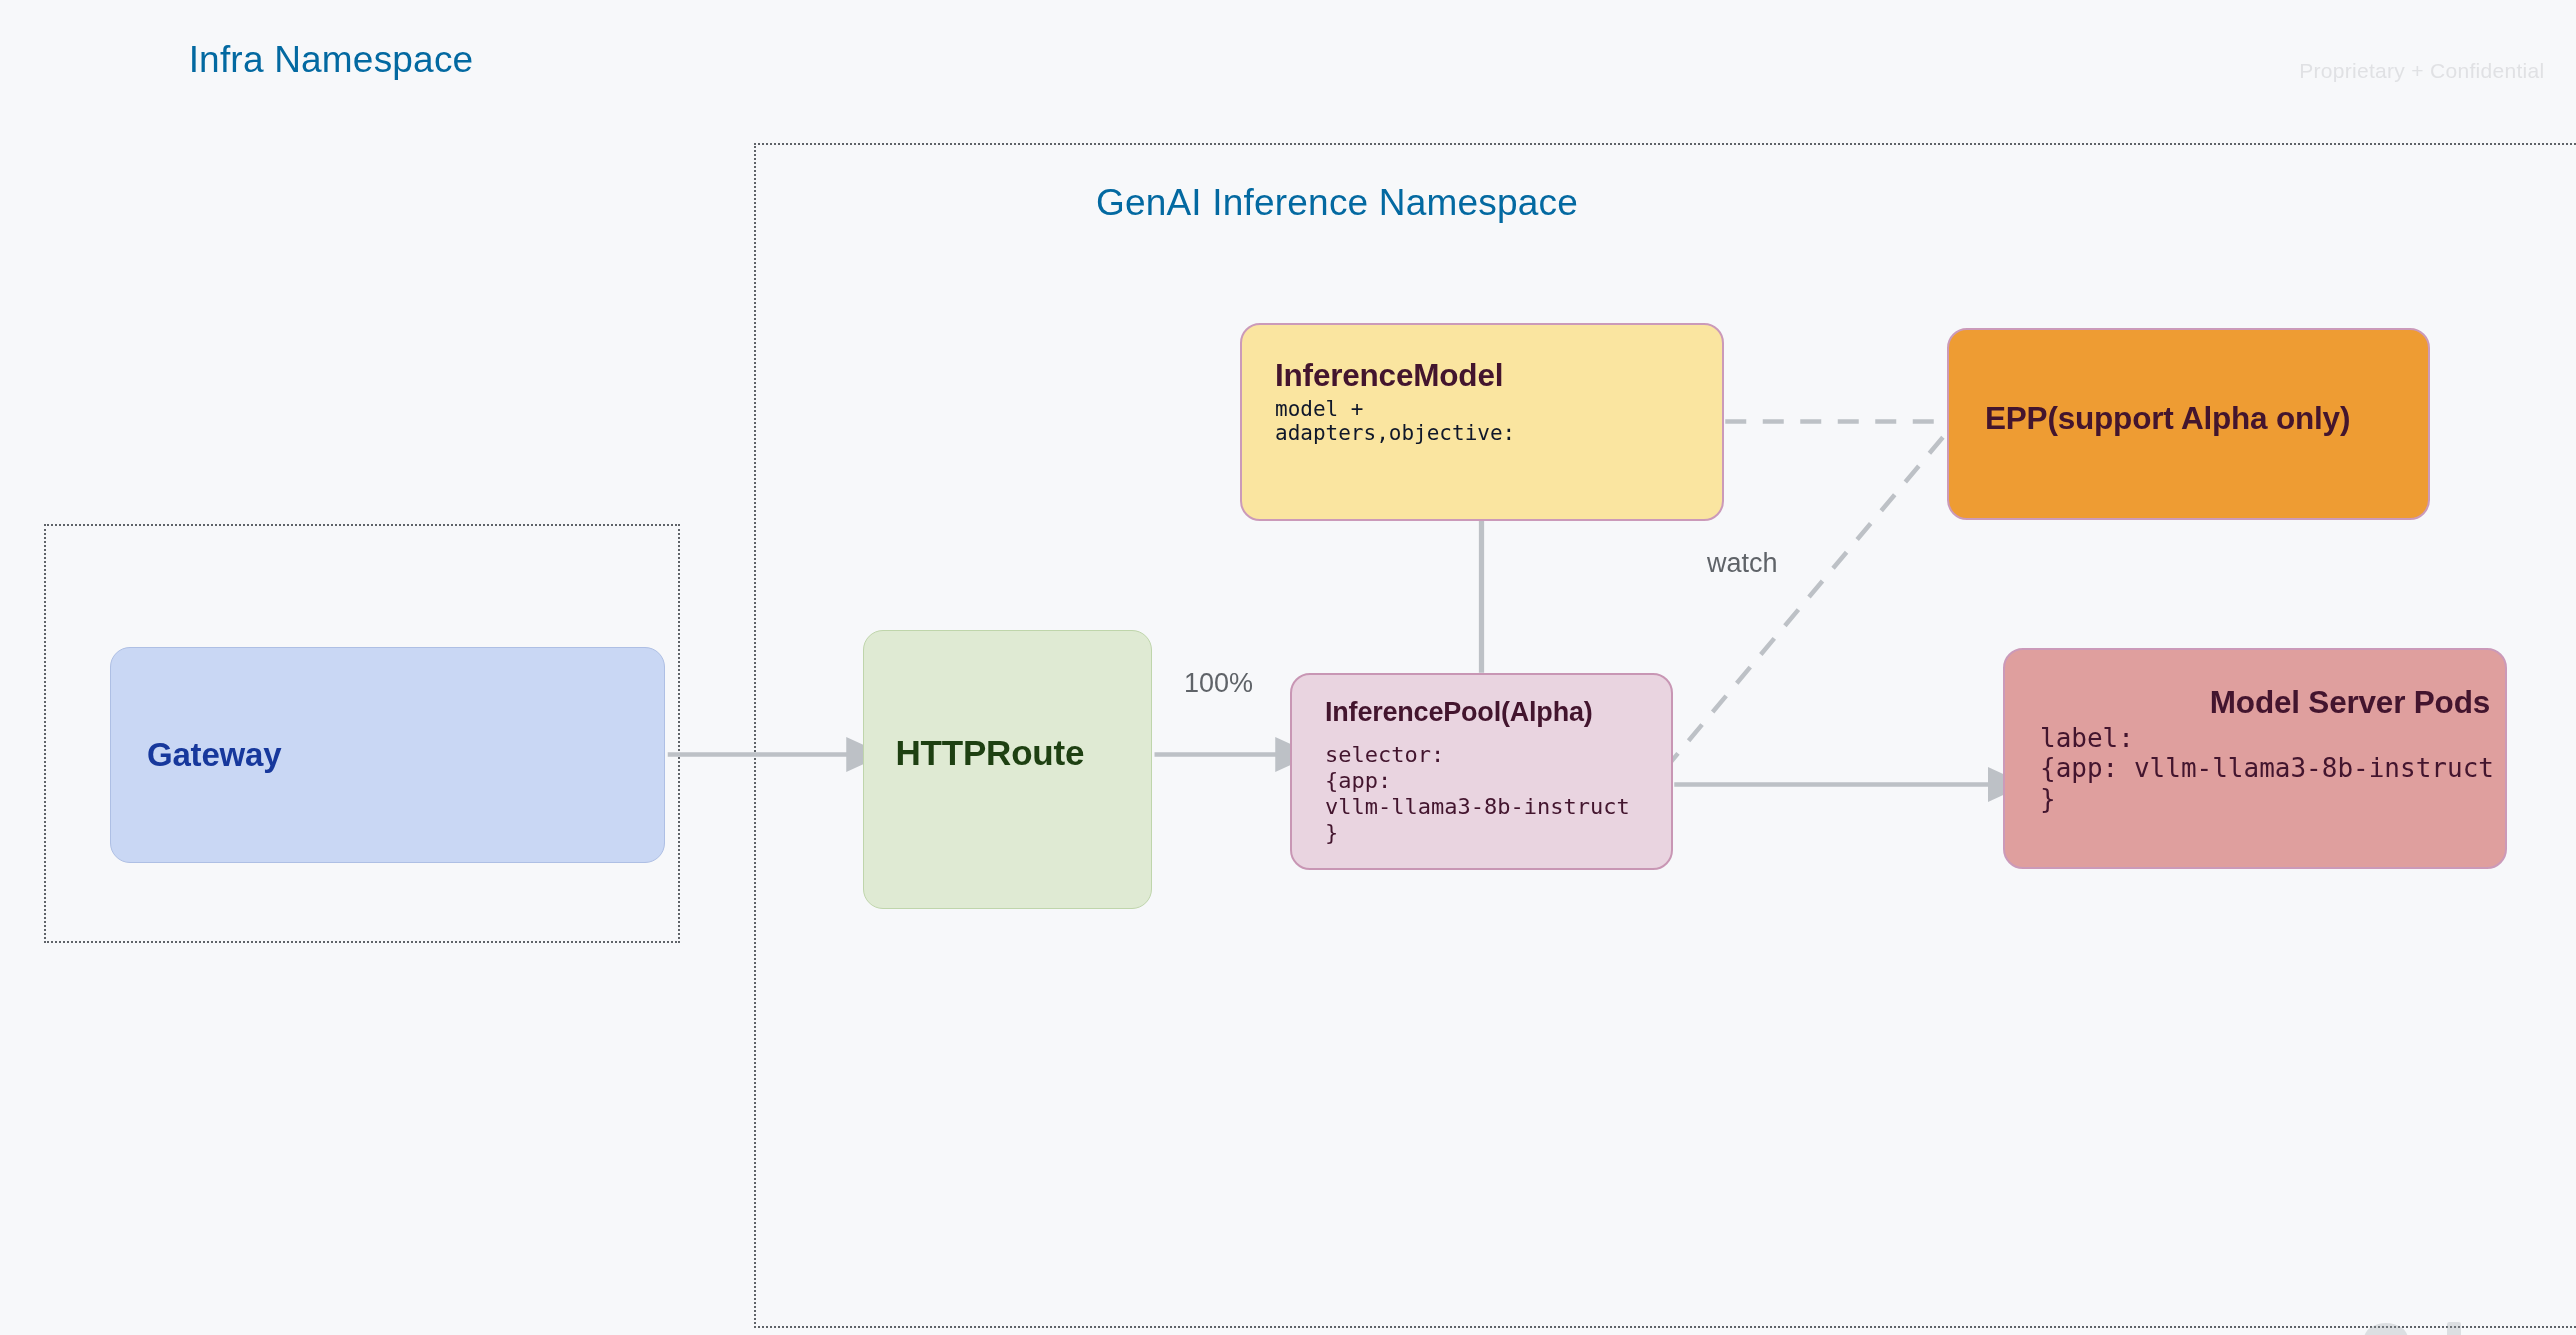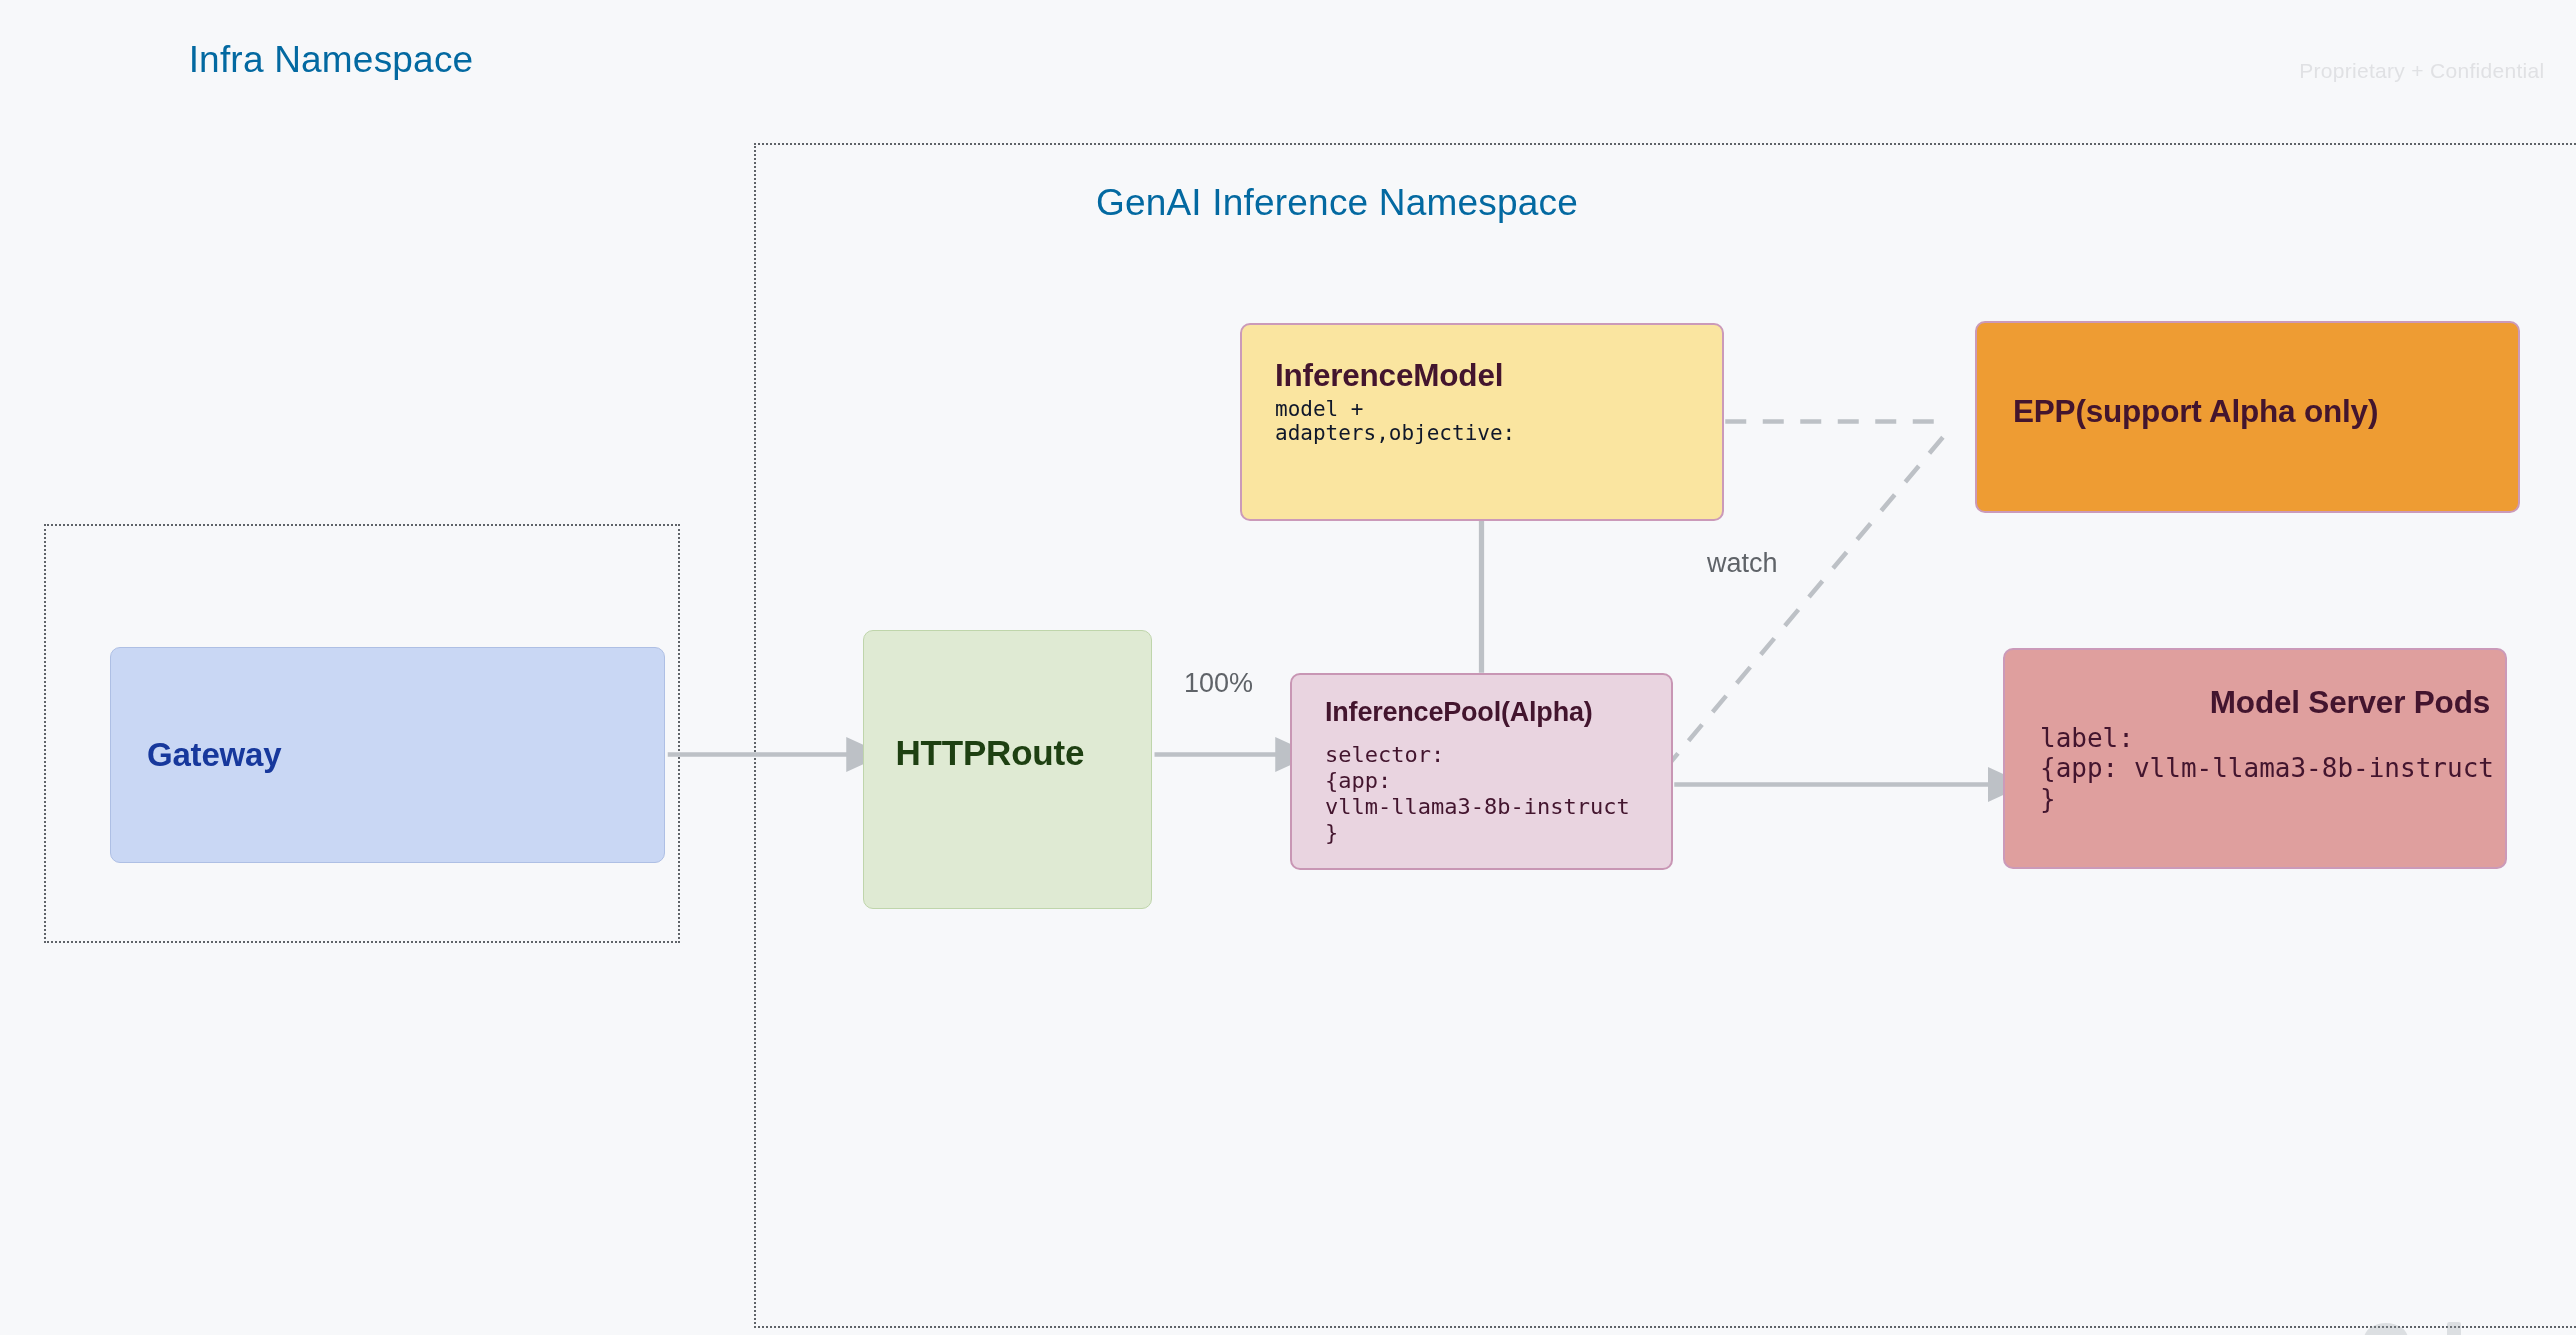--- a/index.html
+++ b/index.html
@@ -53,21 +53,21 @@
   #infra-ns   { left: 44px;  top: 524px; width: 636px;  height: 419px; }
   #infra-ns-title { left: 0; top: 39px; width: 636px; text-align: center; }
 
   #genai-ns   { left: 754px; top: 143px; width: 1890px; height: 1185px; border-right: none; }
   #genai-ns-title { left: 754px; top: 182px; width: 1140px; text-align: center; }
 
   
   .node {
     position: absolute;
     box-sizing: border-box;
-    border-radius: 10px;
+    border-radius: 20px;
     padding: 4px;
     overflow: hidden;
   }
   .node .inner {
     position: absolute;
     left: 33px;
     right: 15px;
   }
   .node .title {
     font-weight: bold;
@@ -114,24 +114,23 @@
     left: 1290px; top: 673px; width: 383px; height: 197px;
     background: #e9d4e0;
     border: 2.3px solid #c896b4;
   }
   #inferencepool .inner { top: 22.5px; left: 33px; }
   #inferencepool .title { font-size: 27px; color: #43152e; margin-bottom: 15px; }
   #inferencepool .mono { font-size: 22px; color: #43152e; }
 
   
   #epp {
-    left: 1947px; top: 321px; width: 545px; height: 192px;
+    left: 1947px; top: 328px; width: 483px; height: 192px;
     background: #ee9c33;
     border: 2.3px solid #cb9ab9;
-    margin-left: 28px;
   }
   #epp .inner { top: 71px; left: 36px; }
   #epp .title { font-size: 31.5px; color: #43152e; }
 
   
   #modelserverpods {
     left: 2003px; top: 648px; width: 504px; height: 221px;
     background: #df9f9e;
     border: 2.3px solid #cb9ab9;
   }

